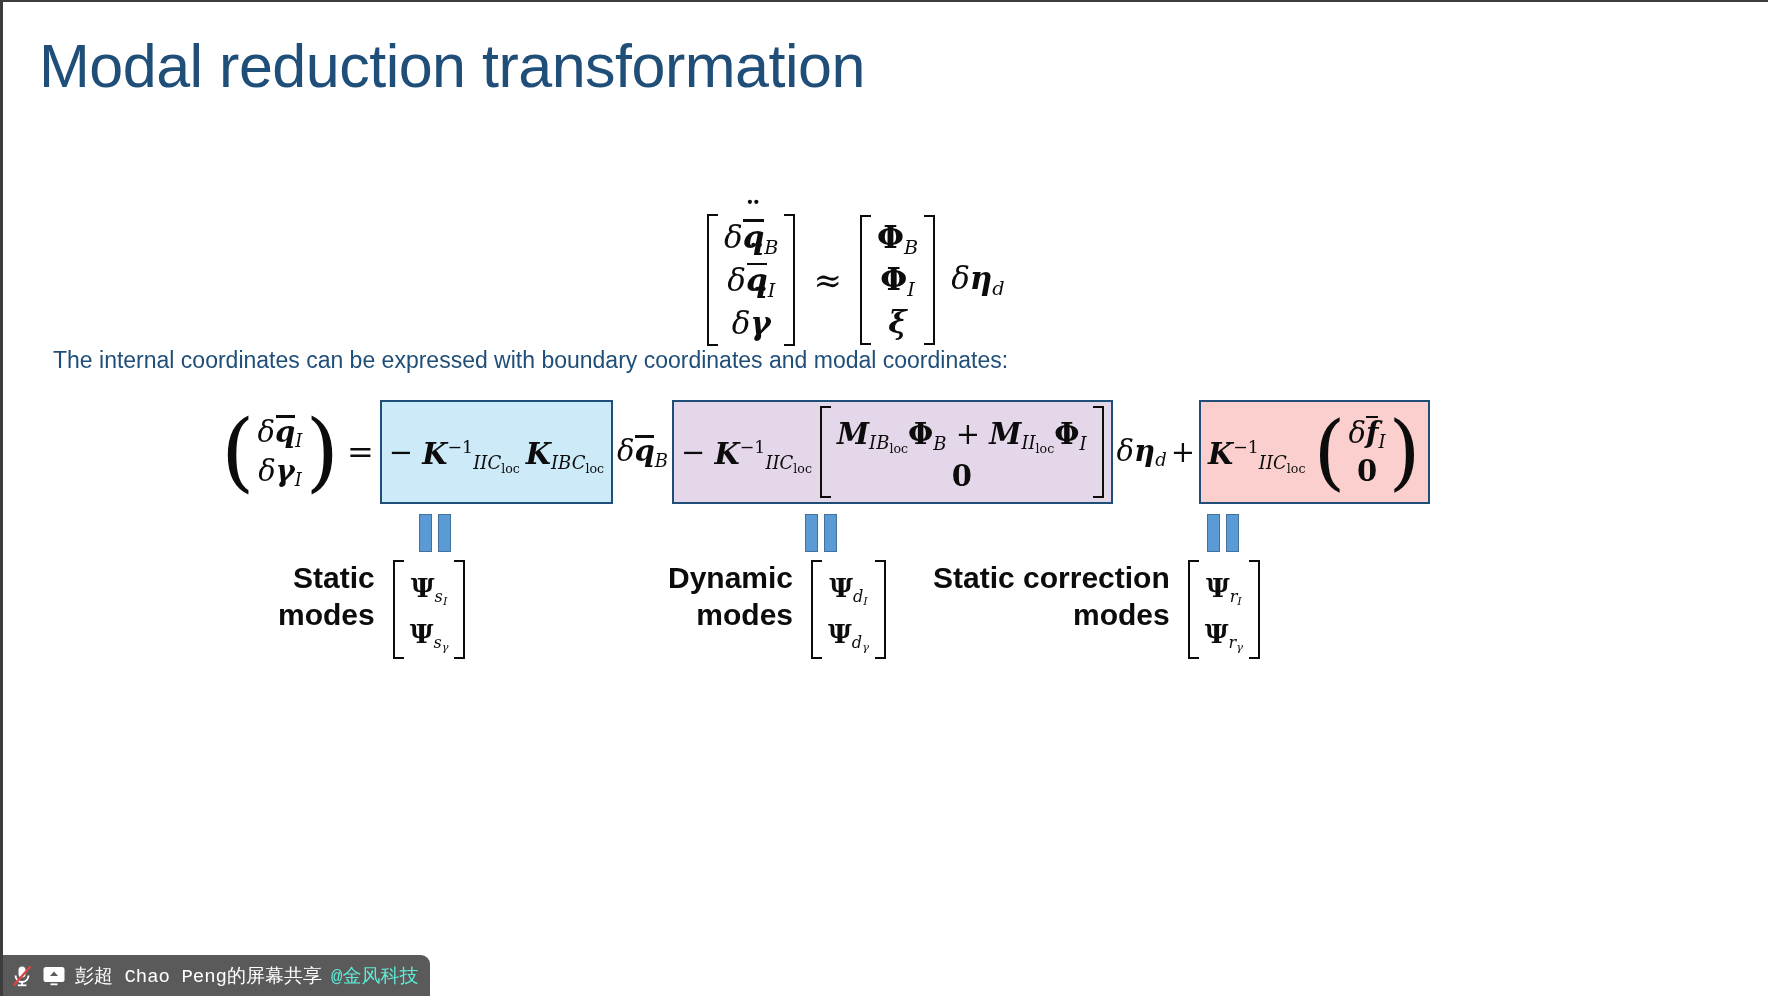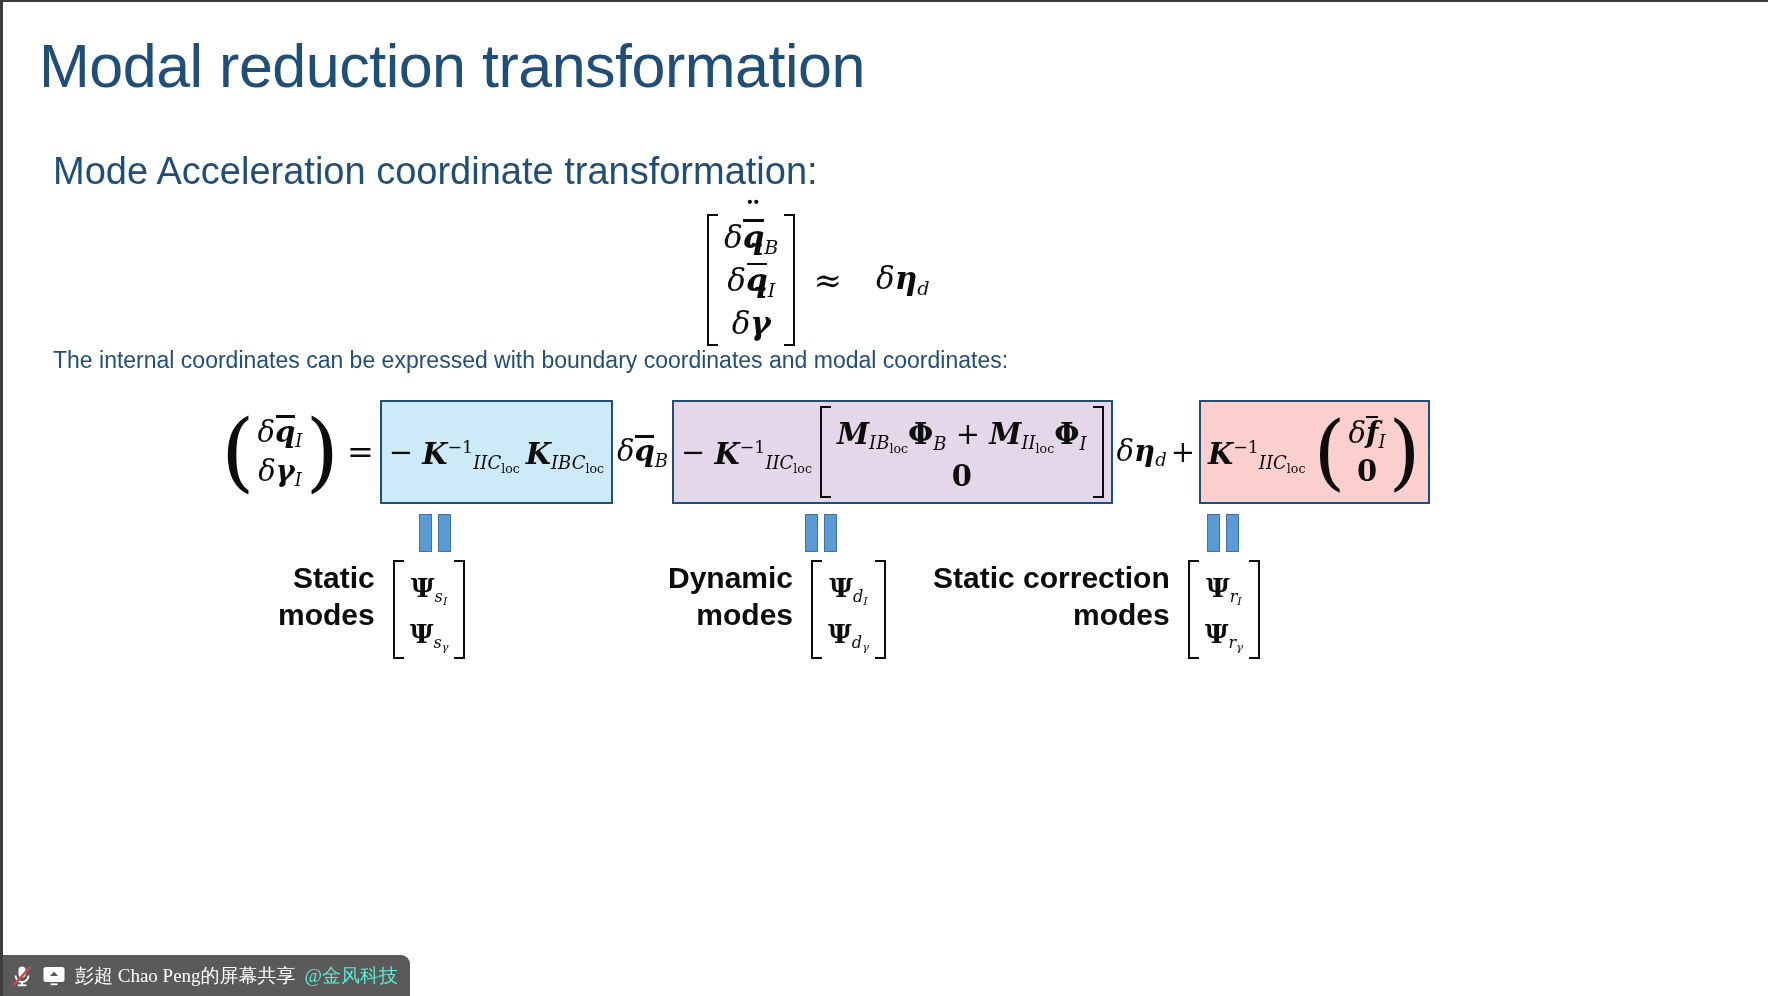--- a/index.html
+++ b/index.html
@@ -249,49 +249,59 @@
     bottom: 0;
     height: 41px;
     background: #5a5a5a;
     border-top-right-radius: 9px;
     display: flex;
     align-items: center;
     padding: 0 12px 0 8px;
     gap: 9px;
     color: #ffffff;
     font-size: 19px;
-    font-family: Liberation Serif, serif;
+    font-family: Liberation Mono, monospace;
   }
   #sharebar .at { color: #5eead4; }
   .icon { display: inline-flex; align-items: center; justify-content: center; }
 </style>
 </head>
 <body>
 
 <div id="slide">
 
   <div id="title">Modal reduction transformation</div>
 
-  <div id="subtitle1">Mode Acceleration coordinate transformation:</div>
 
   <div id="eq1" class="math">
     <span class="brk">
       <span class="bl"></span>
       <span class="inner">
         <span class="stack">
           <span class="row"><span class="mi">δ</span><span class="bold-it ddot"><span class="ovl">q</span></span><span class="sub">B</span></span>
           <span class="row"><span class="mi">δ</span><span class="bold-it ddot"><span class="ovl">q</span></span><span class="sub">I</span></span>
           <span class="row"><span class="mi">δ</span><span class="bold-it ddot">γ</span></span>
         </span>
       </span>
       <span class="br"></span>
     </span>
 
     <span class="approx">≈</span>
 
+    <span class="brk">
+      <span class="bl"></span>
+      <span class="inner">
+        <span class="stack">
+          <span class="row"><span class="bold-up">Φ</span><span class="sub">B</span></span>
+          <span class="row"><span class="bold-up">Φ</span><span class="sub">I</span></span>
+          <span class="row"><span class="bold-it">ξ</span></span>
+        </span>
+      </span>
+      <span class="br"></span>
+    </span>
 
     <span class="tail"><span class="mi">δ</span><span class="bold-it">η</span><span class="sub">d</span></span>
   </div>
 
   <div id="subtitle2">The internal coordinates can be expressed with boundary coordinates and modal coordinates:</div>
 
   <div id="eq2" class="math">
 
     <span class="paren">
       <span class="pglyph" style="font-size:86px; line-height:0.72;">(</span>

